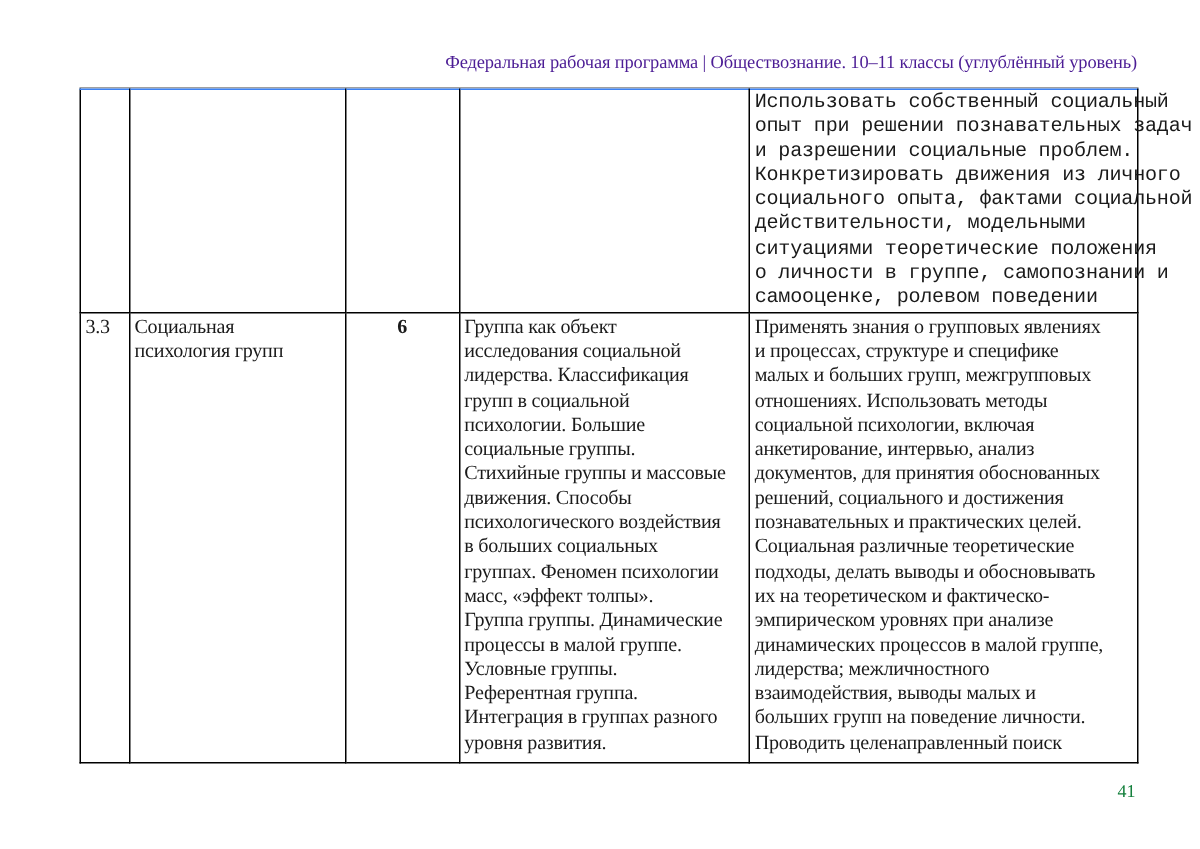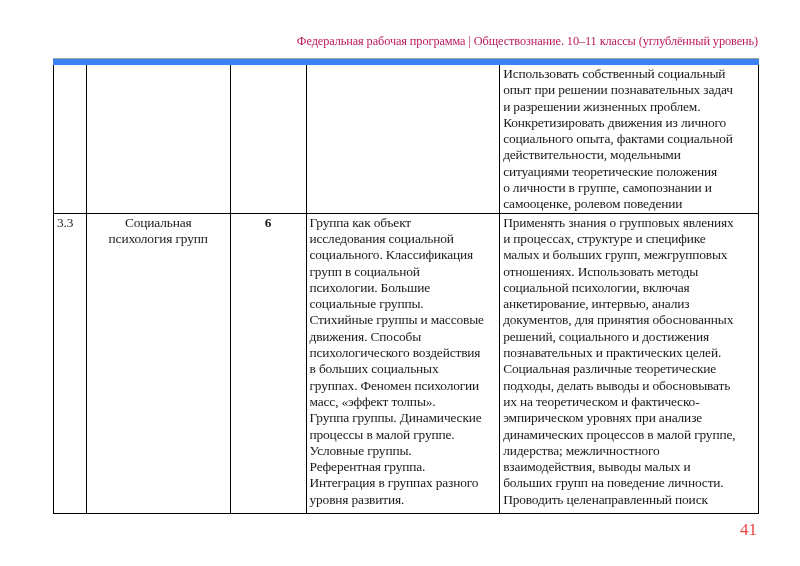--- a/index.html
+++ b/index.html
@@ -13,21 +13,21 @@
       position: relative;
       overflow: hidden;
       font-family: "Liberation Serif", "DejaVu Serif", serif;
       color: #1a1a1a;
     }
     .page-header {
       position: absolute;
       top: 34px;
       right: 42px;
       font-size: 12.3px;
-      color: #be185d;
+      color: #4c1d95;
       white-space: nowrap;
       letter-spacing: -0.1px;
     }
     .header-rule {
       position: absolute;
       top: 58px;
       left: 53px;
       width: 706px;
       height: 0;
       border-top: 1px solid #a0a0a0;
@@ -43,47 +43,47 @@
       line-height: 16.3px;
     }
     table.content-table td {
       border: 1px solid #000000;
       vertical-align: top;
       padding: 1px 3px 0 3px;
       letter-spacing: -0.15px;
       word-spacing: 0px;
     }
     table.content-table tr:first-child td {
-      border-top: 6px solid #3b82f6;
+      border-top: 1px solid #3b82f6;
+      font-family: Liberation Mono, monospace;
     }
     .col-num { width: 31px; }
     .col-topic { width: 137px; }
     .col-hours { width: 72px; }
     .col-content { width: 184px; }
     .col-activity { width: 246px; }
     td.hours {
       text-align: center;
       font-weight: bold;
     }
     td.num {
       padding-left: 4px;
     }
     td.topic {
       padding-left: 5px;
-      text-align: center;
     }
     .line { display: block; white-space: nowrap; }
     .row-1 td { height: 146px; }
     .row-2 td { height: 298px; }
     .page-number {
       position: absolute;
       top: 520px;
       right: 43px;
-      font-size: 17px;
-      color: #ef4444;
+      font-size: 12px;
+      color: #15803d;
     }
   </style>
 </head>
 <body>
 
 <div class="page-header">Федеральная рабочая программа | Обществознание. 10–11 классы (углублённый уровень)</div>
 <div class="header-rule"></div>
 
 <table class="content-table">
   <colgroup>
@@ -95,40 +95,40 @@
   </colgroup>
   <tbody>
     <tr class="row-1">
       <td class="num"></td>
       <td class="topic"></td>
       <td class="hours"></td>
       <td class="content"></td>
       <td class="activity">
         <span class="line">Использовать собственный социальный</span>
         <span class="line">опыт при решении познавательных задач</span>
-        <span class="line">и разрешении жизненных проблем.</span>
+        <span class="line">и разрешении социальные проблем.</span>
         <span class="line">Конкретизировать движения из личного</span>
         <span class="line">социального опыта, фактами социальной</span>
         <span class="line">действительности, модельными</span>
         <span class="line">ситуациями теоретические положения</span>
         <span class="line">о личности в группе, самопознании и</span>
         <span class="line">самооценке, ролевом поведении</span>
       </td>
     </tr>
     <tr class="row-2">
       <td class="num">3.3</td>
       <td class="topic">
         <span class="line">Социальная</span>
         <span class="line">психология групп</span>
       </td>
       <td class="hours">6</td>
       <td class="content">
         <span class="line">Группа как объект</span>
         <span class="line">исследования социальной</span>
-        <span class="line">социального. Классификация</span>
+        <span class="line">лидерства. Классификация</span>
         <span class="line">групп в социальной</span>
         <span class="line">психологии. Большие</span>
         <span class="line">социальные группы.</span>
         <span class="line">Стихийные группы и массовые</span>
         <span class="line">движения. Способы</span>
         <span class="line">психологического воздействия</span>
         <span class="line">в больших социальных</span>
         <span class="line">группах. Феномен психологии</span>
         <span class="line">масс, «эффект толпы».</span>
         <span class="line">Группа группы. Динамические</span>

